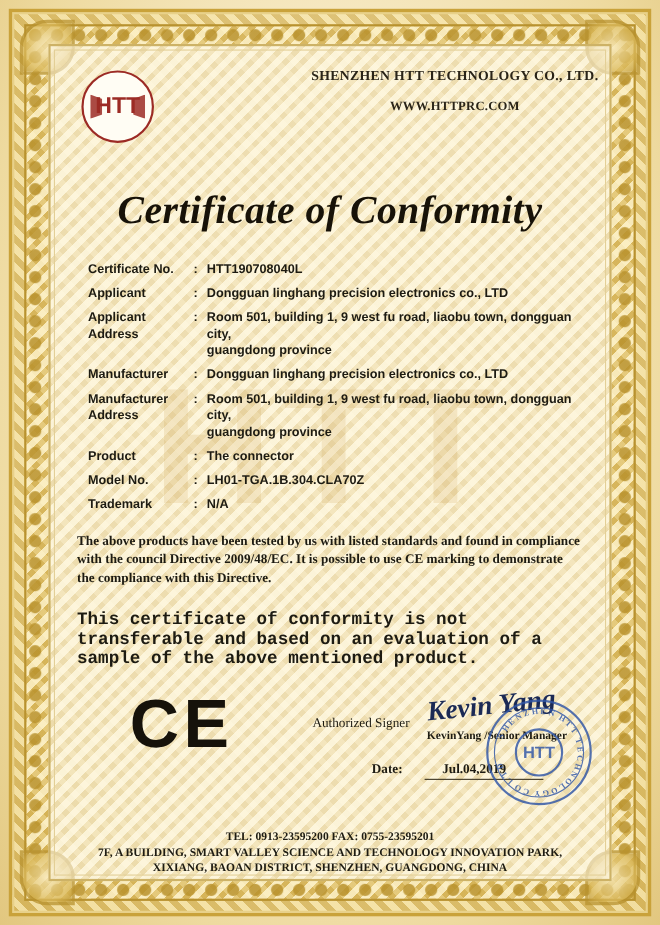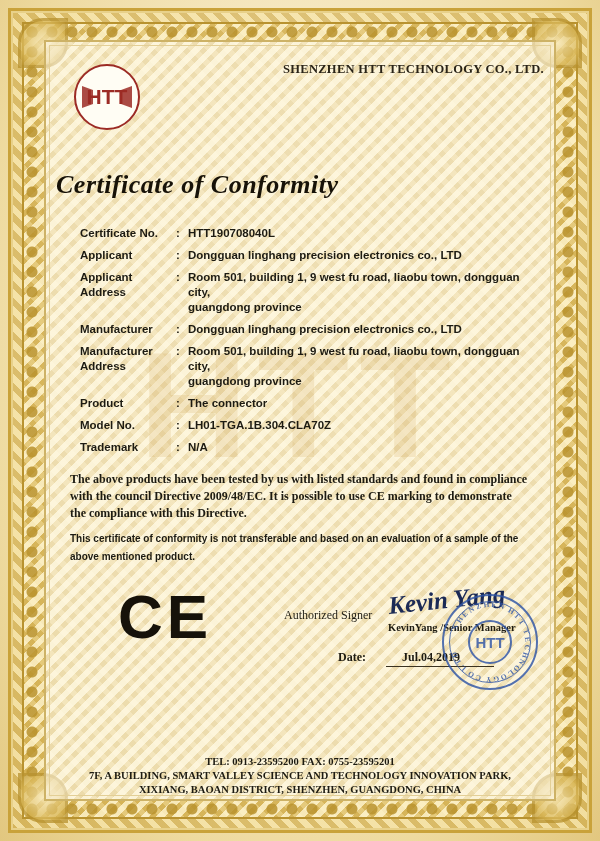--- a/index.html
+++ b/index.html
@@ -157,25 +157,26 @@
   }
   .head-web {
     margin-top: 14px;
     font-family: "Liberation Serif", serif;
     font-size: 11.5px;
     font-weight: 700;
     letter-spacing: .2px;
   }
 
   .title {
+    text-align: center;
     margin-top: 28px;
     font-family: "Liberation Serif", serif;
     font-style: italic;
     font-weight: 700;
-    font-size: 26px;
+    font-size: 36px;
     color: #171208;
     letter-spacing: .5px;
   }
 
   .fields {
     margin: 26px 0 0 24px;
     font-family: "Liberation Sans", sans-serif;
     font-size: 11.5px;
     color: #1d1b12;
   }
@@ -221,23 +222,23 @@
   table.std th, table.std td {
     border: 1px solid #6e5c2c;
     text-align: center;
     font-size: 11px;
     font-weight: 700;
     padding: 7px 2px;
   }
   table.std th { font-size: 11px; }
 
   .para2 {
-    margin: 8px 14px 0 14px;
-    font-family: Liberation Sans, sans-serif;
-    font-size: 10px;
+    margin: 20px 14px 0 14px;
+    font-family: Liberation Mono, monospace;
+    font-size: 16px;
     font-weight: 700;
     color: #1d1b12;
     line-height: 18px;
   }
 
   .sign-area {
     position: relative;
     height: 120px;
     margin-top: 6px;
   }
@@ -381,20 +382,21 @@
   <div class="watermark">HTT</div>
 
   <div class="content">
 
     <div class="header">
       <div class="logo">
         <span class="logo-text">HTT</span>
       </div>
       <div class="head-lines">
         <div class="head-company">SHENZHEN HTT TECHNOLOGY CO., LTD.</div>
+        <div class="head-web">WWW.HTTPRC.COM</div>
       </div>
     </div>
 
     <div class="title">Certificate of Conformity</div>
 
     <div class="fields">
 
       <div class="frow">
         <div class="flabel">Certificate No.</div>
         <div class="fcolon">:</div>

